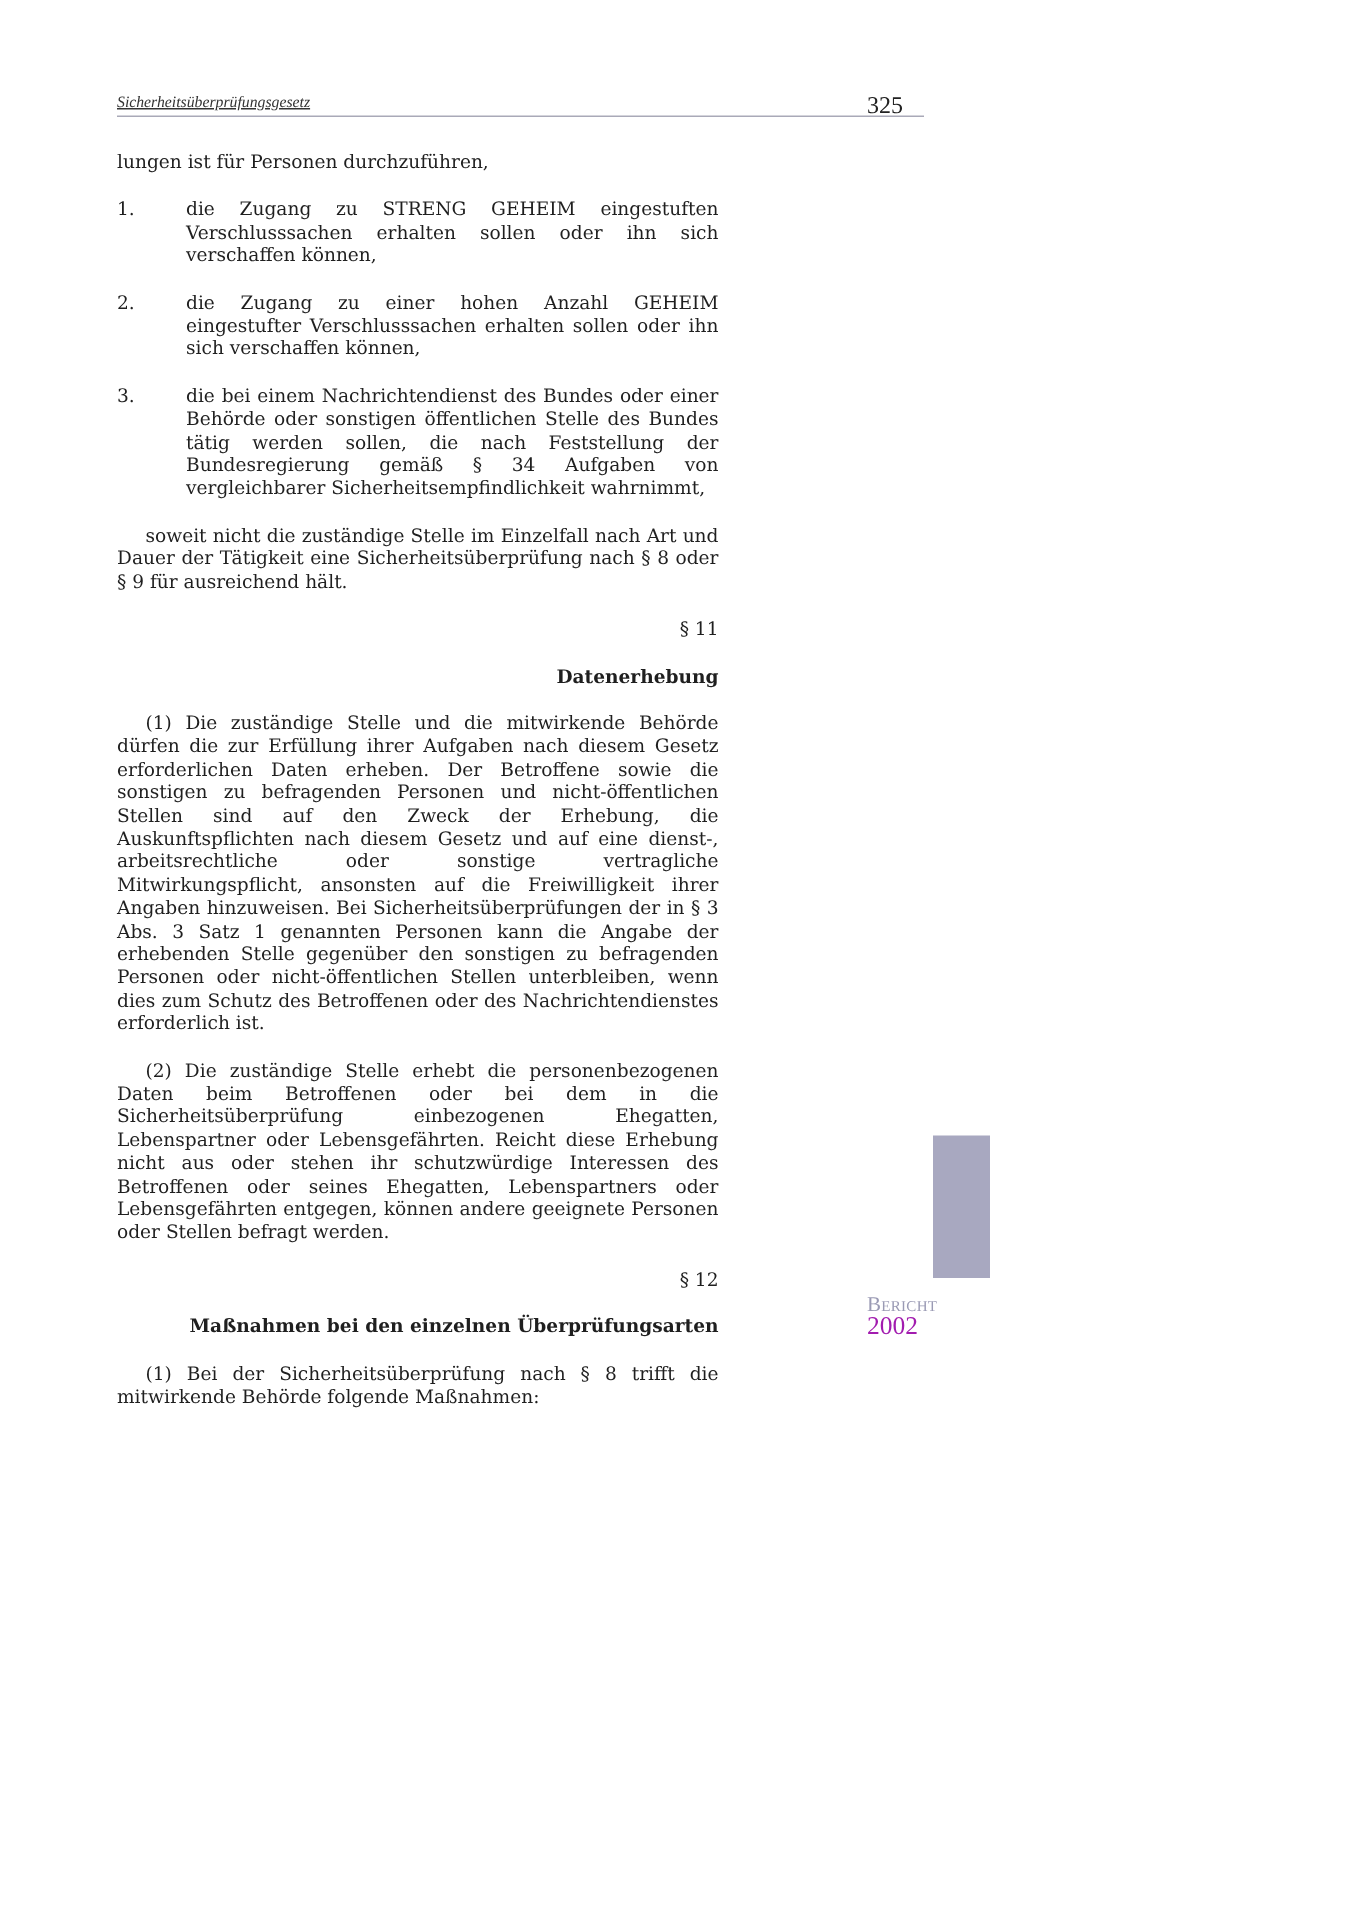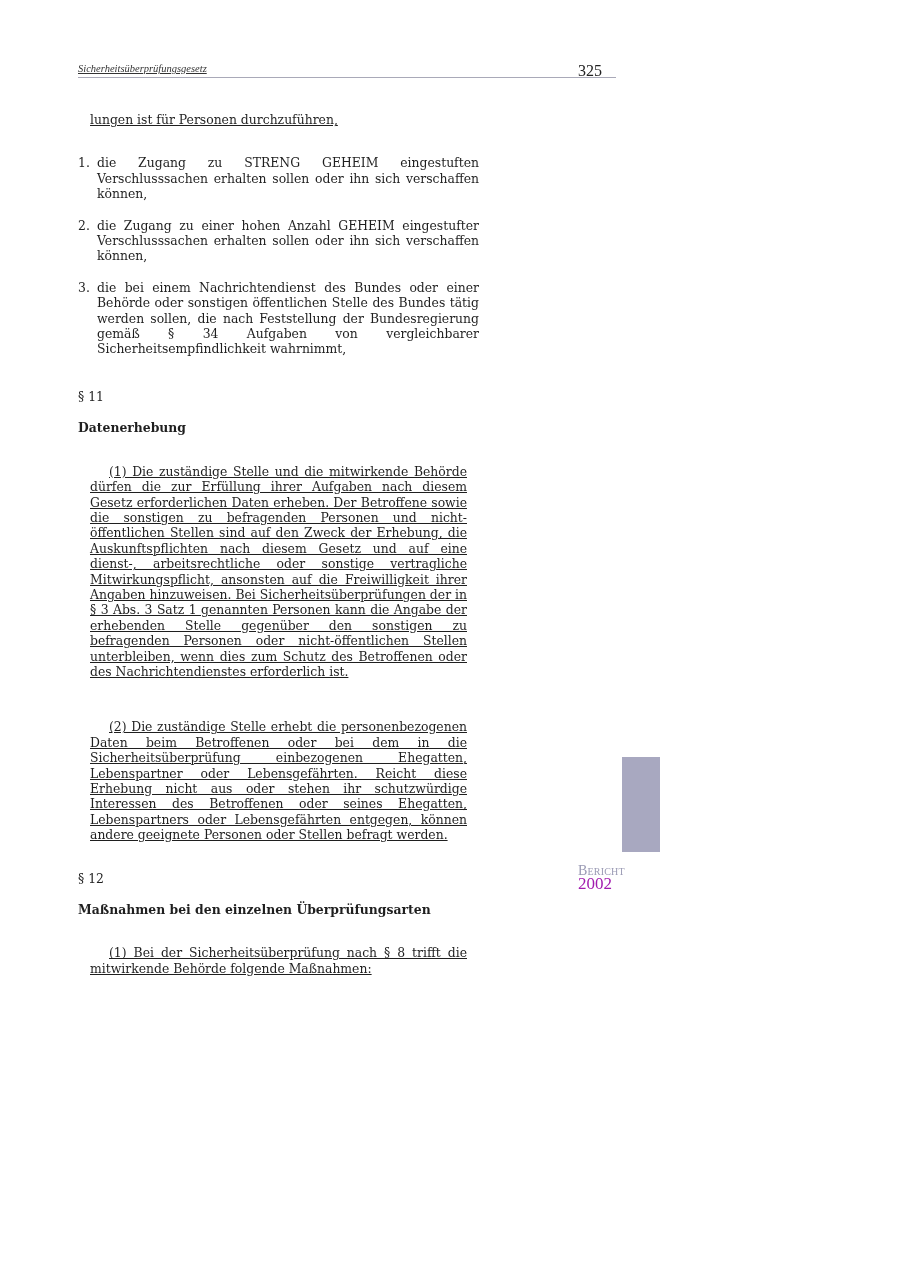--- a/index.html
+++ b/index.html
@@ -6,27 +6,27 @@
     body { width: 900px; height: 1273px; position: relative; overflow: hidden;
            font-family: "DejaVu Serif", serif; color: #1f1f1f; }
     .header { position: absolute; left: 78px; top: 62px; width: 538px; height: 15px;
               border-bottom: 1px solid #a9a9b8; }
     .running-title { position: absolute; left: 0; top: 1px; font-family: "Liberation Serif", serif;
                      font-style: italic; font-size: 10.5px; color: #333; text-decoration: underline; }
     .page-number { position: absolute; right: 14px; top: 0px; font-family: "Liberation Serif", serif;
                    font-weight: normal; font-size: 16px; color: #222; }
     .body { position: absolute; left: 78px; top: 100px; width: 401px;
             font-size: 12.4px; line-height: 15.4px; }
-    .p { margin: 12px; text-align: justify; text-decoration: underline; }
+    .p { margin: 0; text-align: justify; }
     .indent { text-indent: 19px; }
     .gap { height: 16px; }
     .item { display: flex; }
     .item .num { width: 19px; flex: none; }
-    .item .txt { flex: 1; text-align: justify; }
-    .section { text-align: left; }
+    .item .txt { flex: 1; text-align: justify; margin-left: 27px; }
+    .section { text-align: right; }
     .section .sec-num { display: block; }
     .section .sec-title { display: block; font-weight: bold; margin-top: 16px; }
     .sidebar-bar { position: absolute; left: 622px; top: 757px; width: 38px; height: 95px; background: #a8a8c0; }
     .brand { position: absolute; left: 578px; top: 866px; width: 60px; font-family: "Liberation Serif", serif; }
     .brand .brand-word { display: block; font-size: 14px; line-height: 10px; color: #9a9ab4; font-variant: small-caps; letter-spacing: 0.2px; }
     .brand .brand-year { display: block; font-size: 17px; line-height: 16px; color: #a21caf; }
   </style>
 </head>
 <body>
 
@@ -48,20 +48,21 @@
     <span class="num">2.</span>
     <span class="txt">die Zugang zu einer hohen Anzahl GEHEIM eingestufter Verschlusssachen erhalten sollen oder ihn sich verschaffen können,</span>
   </div>
   <div class="gap"></div>
   <div class="item">
     <span class="num">3.</span>
     <span class="txt">die bei einem Nachrichtendienst des Bundes oder einer Behörde oder sonstigen öffentlichen Stelle des Bundes tätig werden sollen, die nach Feststellung der Bundesregierung gemäß § 34 Aufgaben von vergleichbarer Sicherheitsempfindlichkeit wahrnimmt,</span>
   </div>
   <div class="gap"></div>
 
+  <p class="p indent">soweit nicht die zuständige Stelle im Einzelfall nach Art und Dauer der Tätigkeit eine Sicherheitsüberprüfung nach § 8 oder § 9 für ausreichend hält.</p>
   <div class="gap"></div>
 
   <div class="section">
     <span class="sec-num">§ 11</span>
     <span class="sec-title">Datenerhebung</span>
   </div>
   <div class="gap"></div>
   <p class="p indent">(1)   Die zuständige Stelle und die mitwirkende Behörde dürfen die zur Erfüllung ihrer Aufgaben nach diesem Gesetz erforderlichen Daten erheben. Der Betroffene sowie die sonstigen zu befragenden Personen und nicht-öffentlichen Stellen sind auf den Zweck der Erhebung, die Auskunftspflichten nach diesem Gesetz und auf eine dienst-, arbeitsrechtliche oder sonstige vertragliche Mitwirkungspflicht, ansonsten auf die Freiwilligkeit ihrer Angaben hinzuweisen. Bei Sicherheitsüberprüfungen der in § 3 Abs. 3 Satz 1 genannten Personen kann die Angabe der erhebenden Stelle gegenüber den sonstigen zu befragenden Personen oder nicht-öffentlichen Stellen unterbleiben, wenn dies zum Schutz des Betroffenen oder des Nachrichtendienstes erforderlich ist.</p>
   <div class="gap"></div>
   <p class="p indent">(2)   Die zuständige Stelle erhebt die personenbezogenen Daten beim Betroffenen oder bei dem in die Sicherheitsüberprüfung einbezogenen Ehegatten, Lebenspartner oder Lebensgefährten. Reicht diese Erhebung nicht aus oder stehen ihr schutzwürdige Interessen des Betroffenen oder seines Ehegatten, Lebenspartners oder Lebensgefährten entgegen, können andere geeignete Personen oder Stellen befragt werden.</p>

